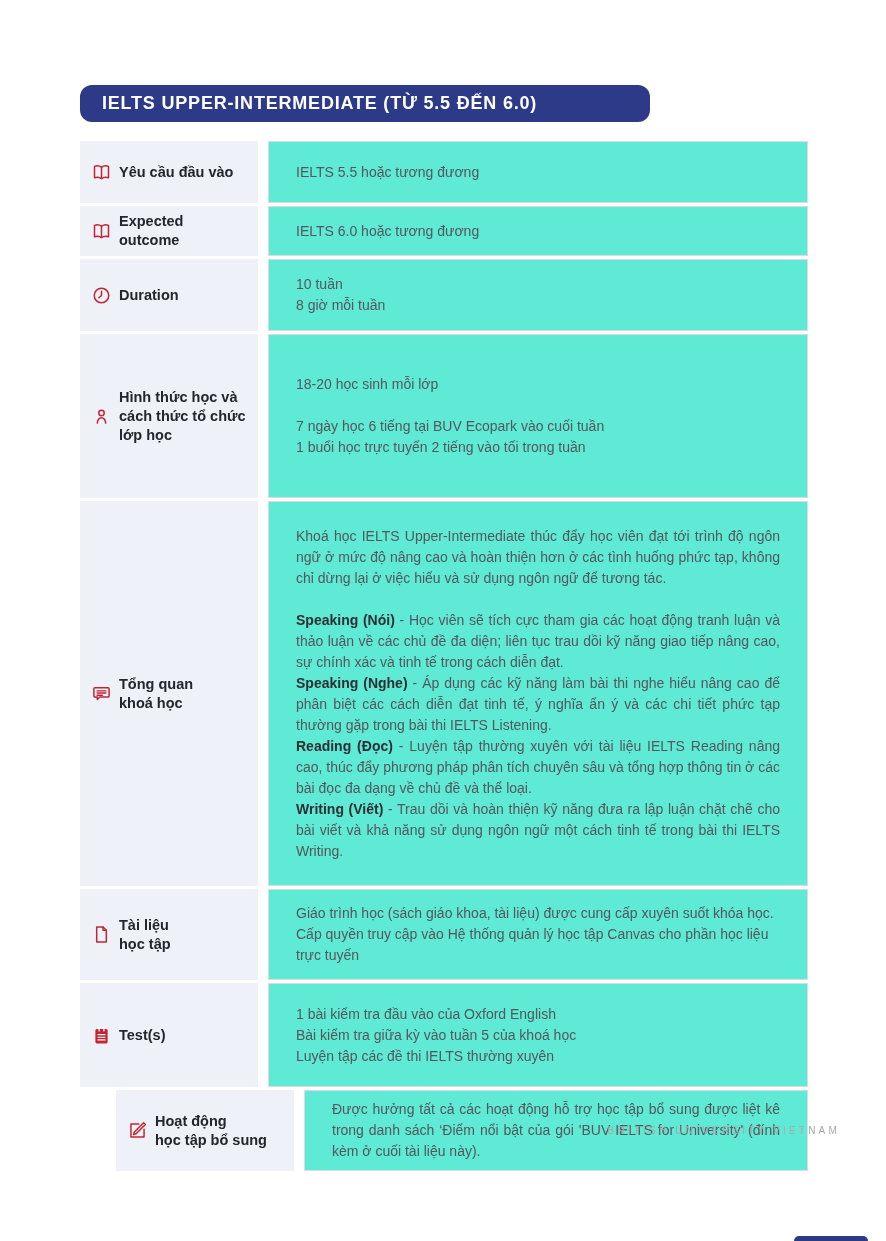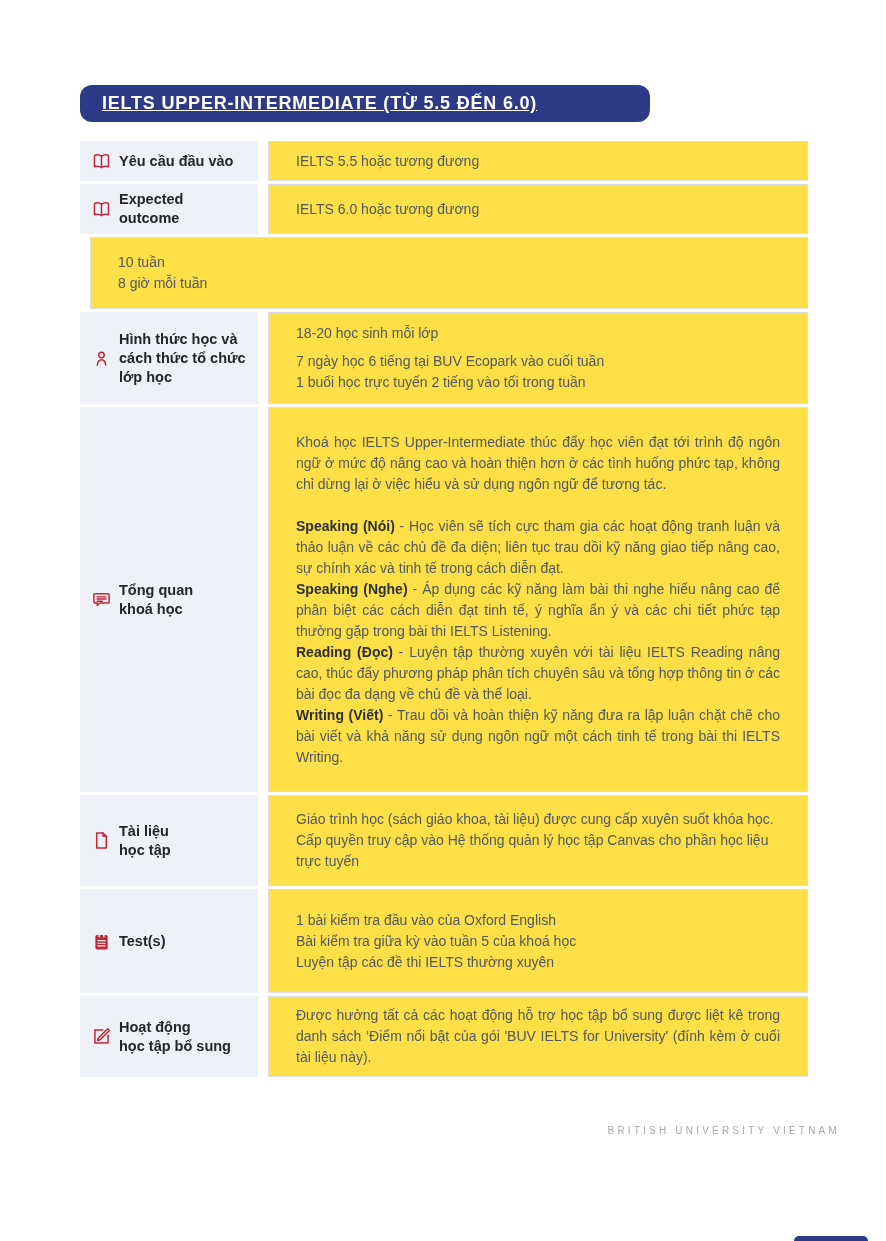--- a/index.html
+++ b/index.html
@@ -14,21 +14,21 @@
 
   .header-pill {
     position: absolute; left: 80px; top: 85px;
     width: 570px; height: 37px;
     background: #2c3a87; border-radius: 12px;
     display: flex; align-items: center;
     padding-left: 22px;
   }
   .header-pill span {
     color: #ffffff; font-weight: bold; font-size: 18px;
-    letter-spacing: 0.8px; white-space: nowrap; text-decoration: underline;
+    letter-spacing: 0.8px; white-space: nowrap;
   }
 
   .table { position: absolute; left: 80px; top: 141px; width: 728px; }
   .row { display: flex; margin-bottom: 3px; }
   .cell-left {
     width: 178px; flex: 0 0 178px;
     background: #eef1f7;
     display: flex; align-items: center;
     padding-left: 10px;
   }
@@ -37,38 +37,38 @@
     color: #c32434; display: flex; align-items: center; justify-content: center;
   }
   .icon-box svg { width: 21px; height: 21px; display: block; }
   .labels { margin-left: 7px; }
   .labels div {
     font-weight: bold; font-size: 14.5px; line-height: 19px;
     color: #23262b; white-space: nowrap;
   }
   .cell-right {
     flex: 1; margin-left: 10px;
-    background: #fde047; border: 1px solid #d9dde3;
+    background: #5eead4; border: 1px solid #d9dde3;
     display: flex; flex-direction: column; justify-content: center;
     padding: 10px 27px;
     font-size: 14px; line-height: 21px; color: #54575e;
   }
   .cline { min-height: 21px; }
   .line-spacer { height: 21px; }
   .para { text-align: justify; }
   .lead { font-weight: bold; color: #2c2f35; }
 
-  .h-r1 { height: 40px; }
+  .h-r1 { height: 62px; }
   .h-r2 { height: 50px; }
   .h-r3 { height: 72px; }
-  .h-r4 { height: 92px; }
+  .h-r4 { height: 164px; }
   .h-r5 { height: 385px; }
   .h-r6 { height: 91px; }
   .h-r7 { height: 104px; }
-  .h-r8 { height: 81px; }
+  .h-r8 { height: 81px; margin-left: 36px; }
 
   .footer-brand {
     position: absolute; top: 1125px; right: 46px;
     font-size: 10px; letter-spacing: 3.2px;
     color: #a8a8a8; white-space: nowrap;
   }
   .corner-tab {
     position: absolute; left: 794px; top: 1236px;
     width: 74px; height: 12px;
     background: #2c3a87; border-radius: 5px 5px 0 0;
@@ -114,20 +114,31 @@
           <div>Expected</div>
           <div>outcome</div>
         </div>
       </div>
       <div class="cell-right">
         <div class="cline">IELTS 6.0 hoặc tương đương</div>
       </div>
     </div>
 
     <div class="row h-r3">
+      <div class="cell-left">
+        <span class="icon-box">
+          <svg viewBox="0 0 24 24" fill="none" stroke="currentColor" stroke-width="1.7" stroke-linecap="round">
+              <circle cx="12" cy="12" r="8.3"></circle>
+              <path d="M12 7.2v4.8l-3 2.6"></path>
+            </svg>
+        </span>
+        <div class="labels">
+            <div>Duration</div>
+          </div>
+      </div>
       <div class="cell-right">
         <div class="cline">10 tuần</div>
         <div class="cline">8 giờ mỗi tuần</div>
       </div>
     </div>
 
     <div class="row h-r4">
       <div class="cell-left">
         <span class="icon-box">
           <svg viewBox="0 0 24 24" fill="none" stroke="currentColor" stroke-width="1.7" stroke-linecap="round" stroke-linejoin="round">

